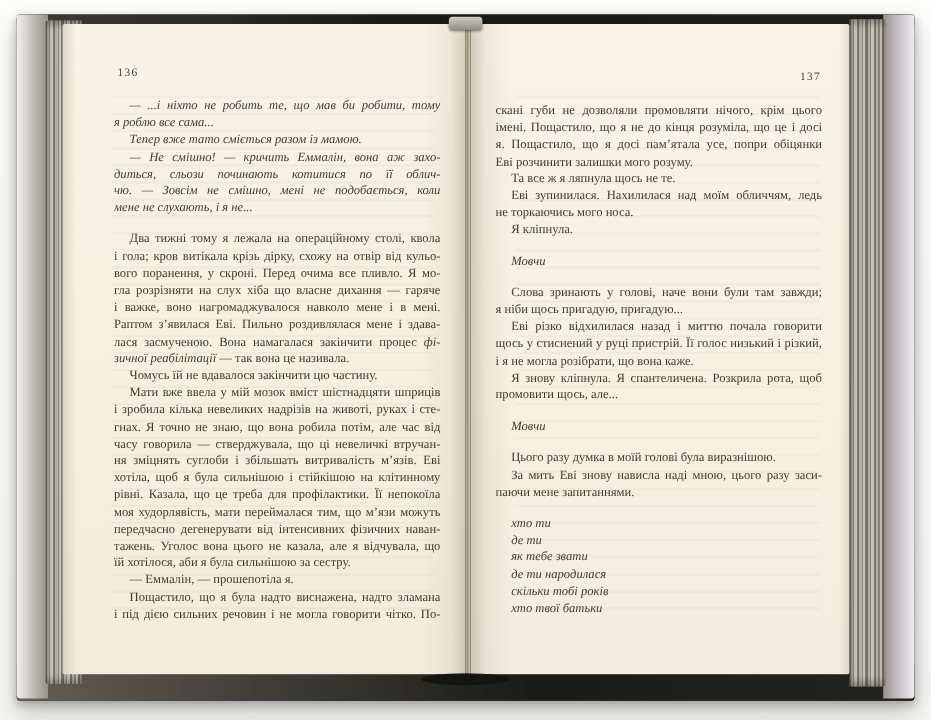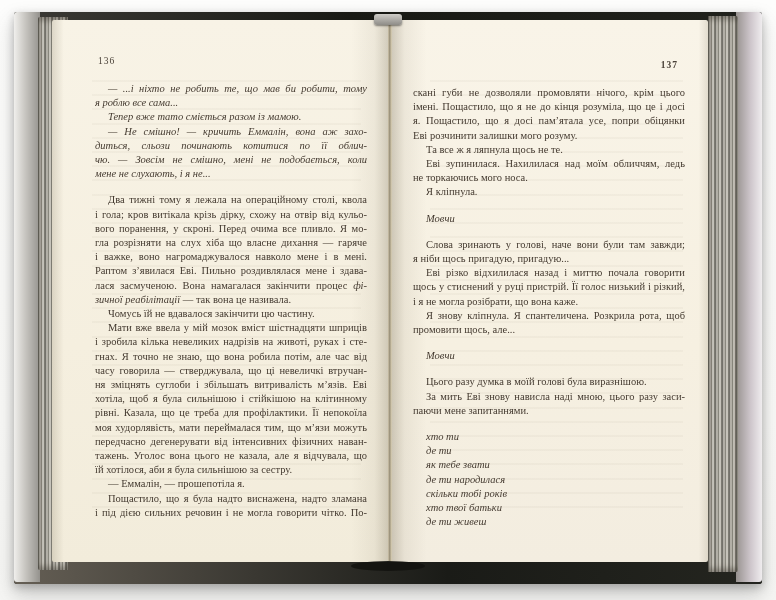--- a/index.html
+++ b/index.html
@@ -57,21 +57,21 @@
       linear-gradient(180deg,#f9f4e8 0%,#f6f0e1 60%,#f3ede0 100%);}
   .page::after{ 
     content:"";position:absolute;left:12%;right:8%;top:11%;bottom:9%;pointer-events:none;
     background:repeating-linear-gradient(180deg, rgba(104,92,70,.045) 0 2px, rgba(0,0,0,0) 2px 14.2px);}
   .gutter{width:4px;height:100%;
     background:linear-gradient(90deg,#cfc5ab 0%,#9a917b 40%,#b3a98f 62%,#ddd4bc 100%);}
 
   
   .page-number{position:absolute;font-size:9.5px;letter-spacing:1px;color:#4a4138;}
   .page.left .page-number{left:46px;top:36px;}
-  .page.right .page-number{right:30px;top:40px;font-weight:bold;}
+  .page.right .page-number{right:24px;top:40px;}
 
   .text-block{position:absolute;font-size:10.5px;line-height:14.2px;color:#443a30;}
   .page.left .text-block{left:43px;top:62px;width:272px;}
   .page.right .text-block{left:21px;top:66px;width:272px;}
 
   .line{white-space:nowrap;overflow:hidden;text-align:justify;text-align-last:justify;}
   .line.end{text-align-last:left;}
   .line.first{text-indent:13px;}
   .para.gap{margin-top:12px;}
   .para.italic .line, .it{font-style:italic;}
@@ -188,19 +188,18 @@
               <div class="line first">За мить Еві знову нависла наді мною, цього разу заси-</div>
               <div class="line end">паючи мене запитаннями.</div>
             </div>
             <div class="para gap italic verse">
               <div class="line">хто ти</div>
               <div class="line">де ти</div>
               <div class="line">як тебе звати</div>
               <div class="line">де ти народилася</div>
               <div class="line">скільки тобі років</div>
               <div class="line">хто твої батьки</div>
-              <div class="line end">де ти живеш</div>
             </div>
           </div>
       </div>
     </div>
   </div>
 </div>
 
 </body></html>

